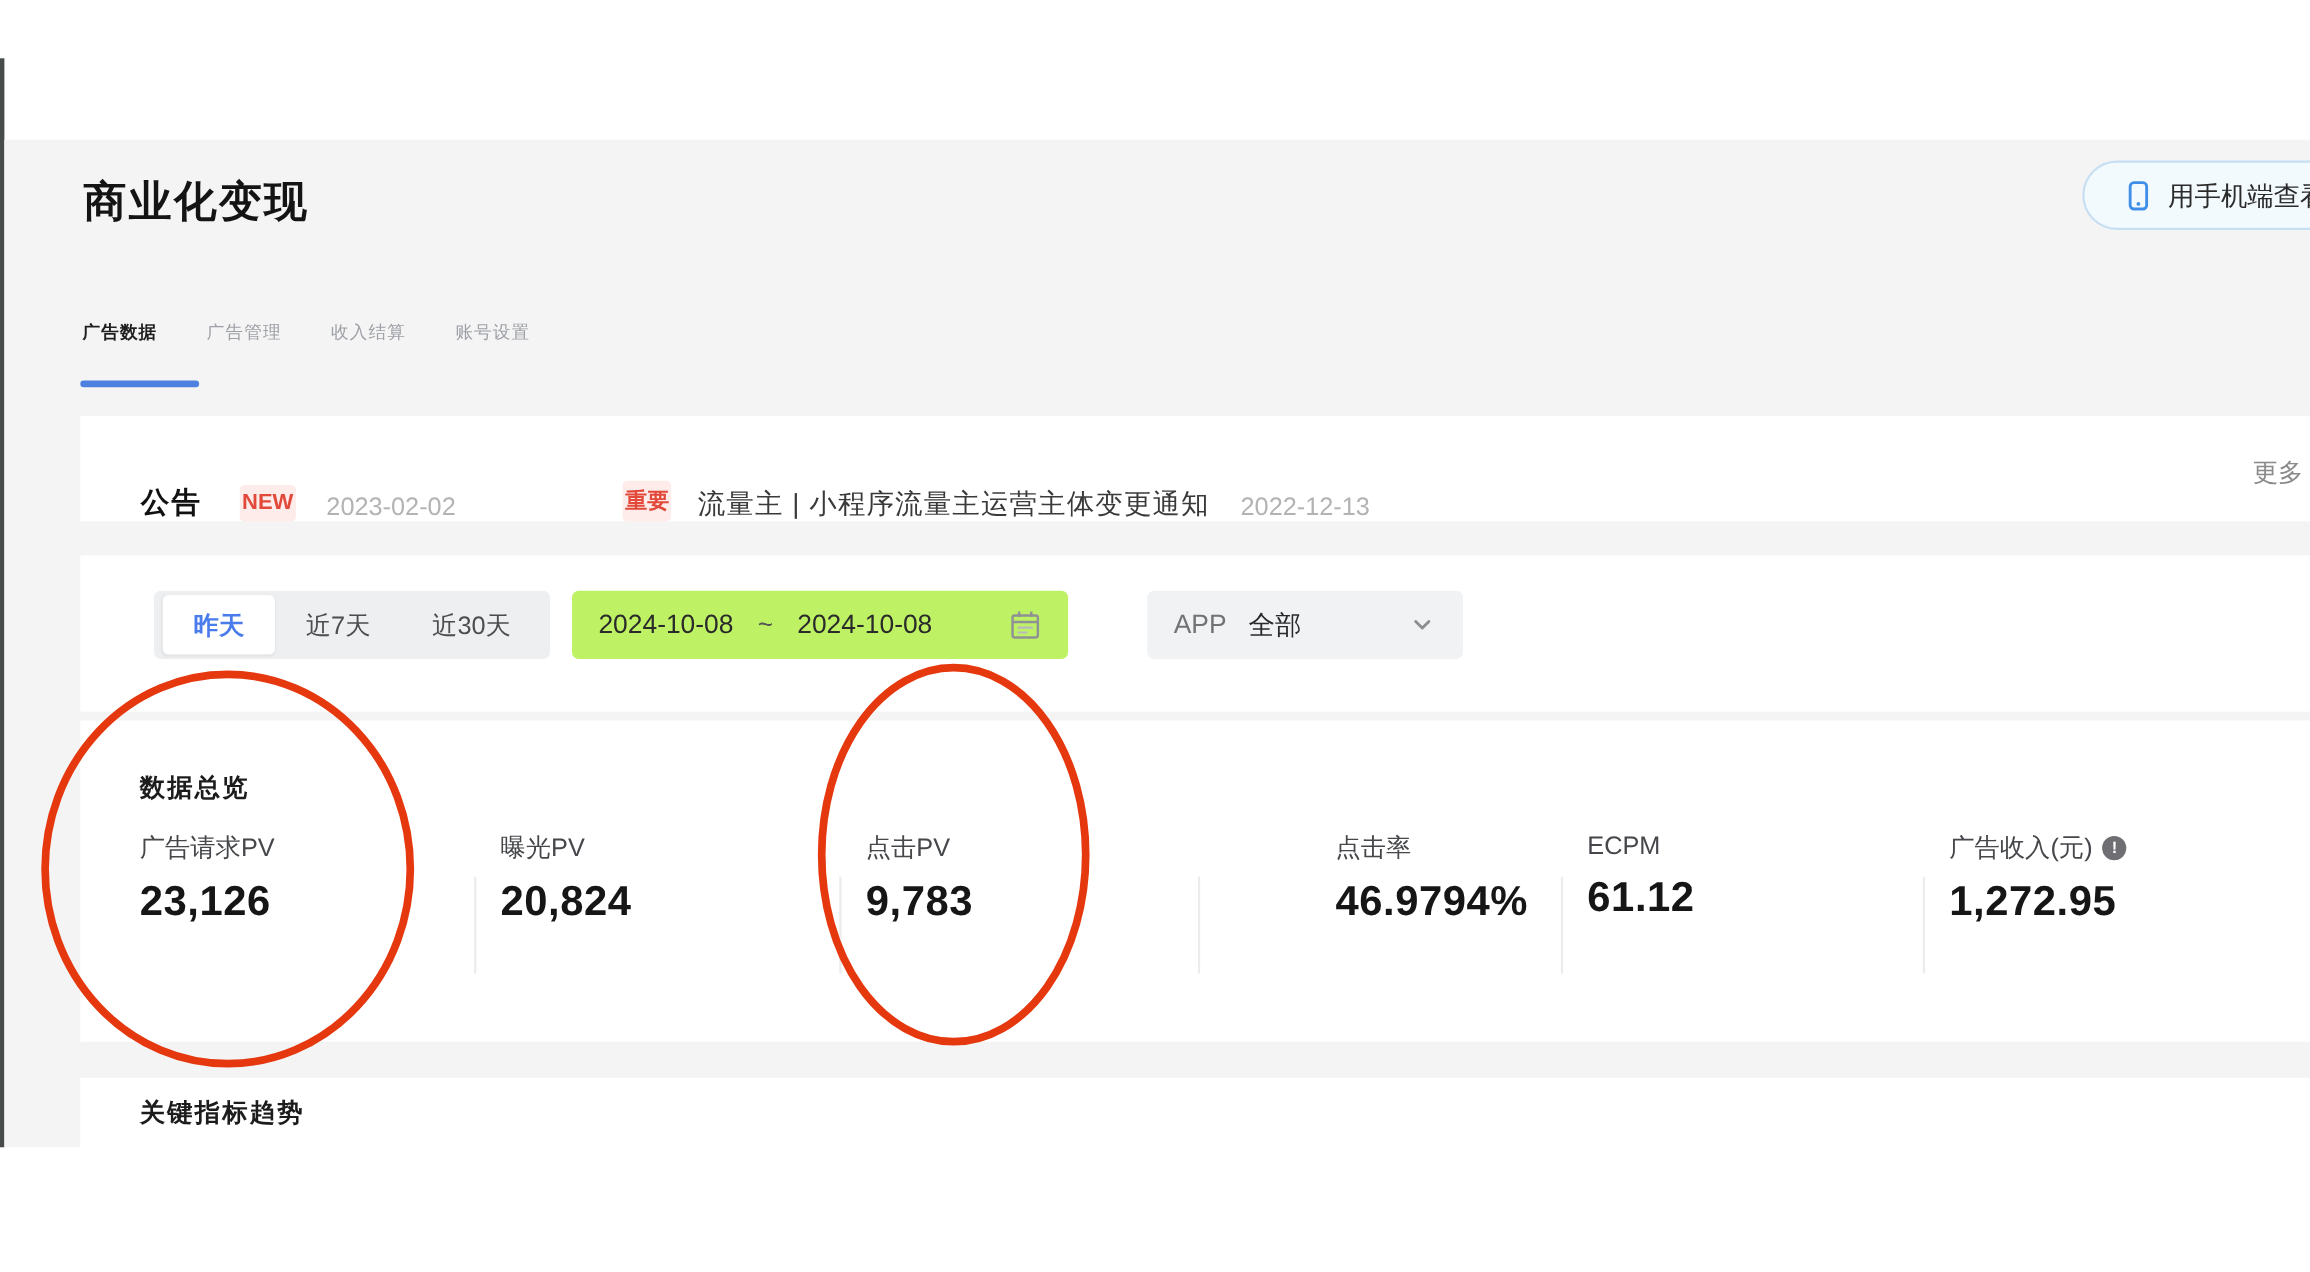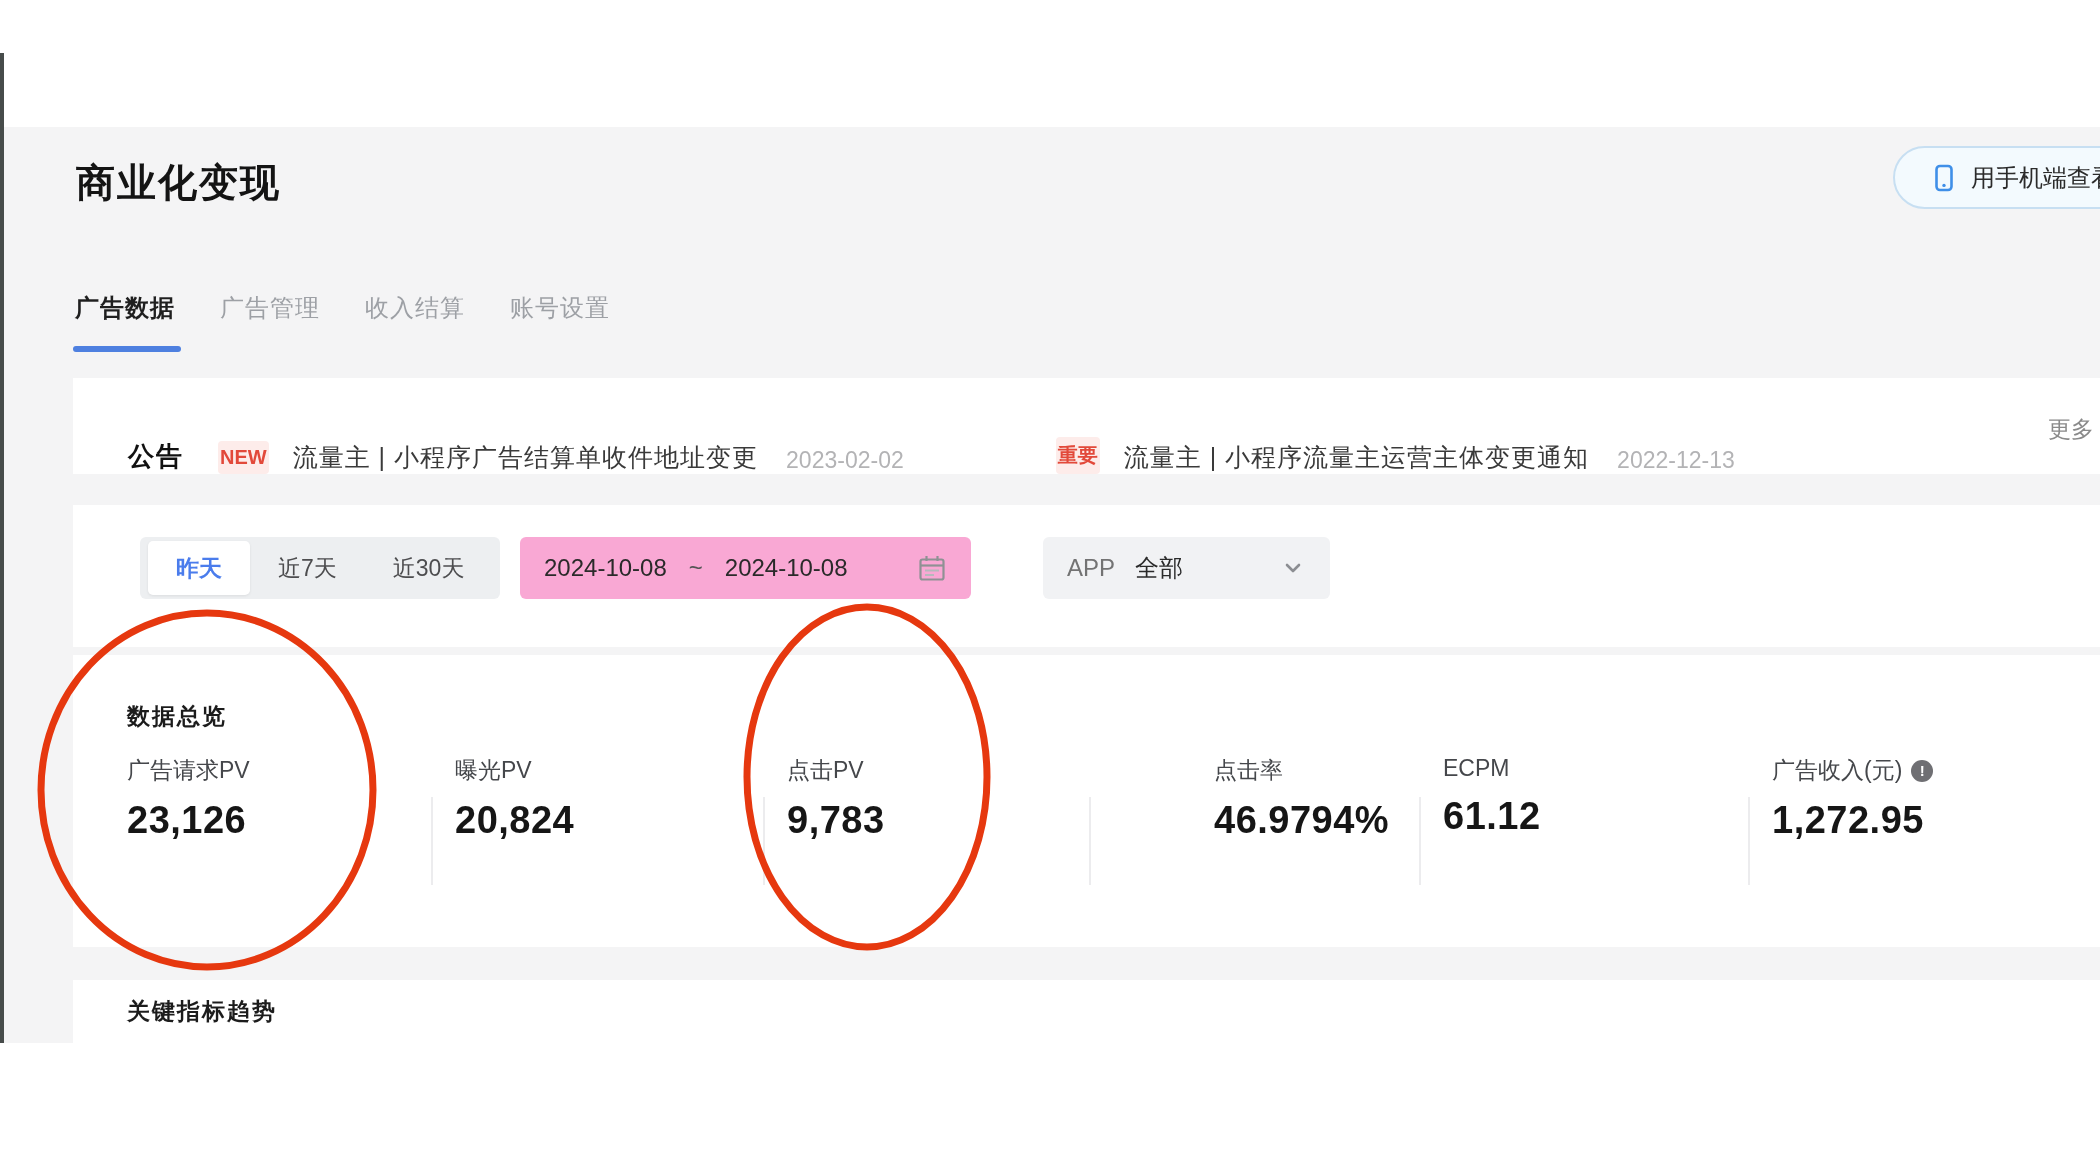--- a/index.html
+++ b/index.html
@@ -55,21 +55,21 @@
     cursor: pointer;
   }
   .mobile-btn .label { font-size: 24px; color: #2b2b2b; white-space: nowrap; }
 
   
   .tabs {
     position: absolute;
     left: 75px; top: 292px;
     display: flex;
     column-gap: 45px;
-    font-size: 24px;
+    font-size: 16px;
   }
   .tab { color: #9da0a5; cursor: pointer; letter-spacing: 1px; white-space: nowrap; }
   .tab.active { color: #1f1f1f; font-weight: 700; }
   .tab-underline {
     position: absolute;
     left: 73px; top: 346px;
     width: 108px; height: 6px;
     background: #4e80e0;
     border-radius: 3px;
   }
@@ -141,21 +141,21 @@
   .seg.active {
     background: #ffffff;
     color: #4a7cec;
     font-weight: 700;
     box-shadow: 0 1px 3px rgba(0,0,0,0.08);
   }
   .date-box {
     position: absolute;
     left: 447px; top: 32px;
     width: 451px; height: 62px;
-    background: #f9a8d4;
+    background: #bef264;
     border-radius: 6px;
     display: flex;
     align-items: center;
     padding: 0 24px;
     font-size: 24px;
     color: #2a2a2a;
     cursor: pointer;
   }
   .date-box .sep { margin: 0 22px; color: #555; }
   .date-box .cal { margin-left: auto; display: flex; }
@@ -273,21 +273,20 @@
     <div class="tab">广告管理</div>
     <div class="tab">收入结算</div>
     <div class="tab">账号设置</div>
   </div>
   <div class="tab-underline"></div>
 
   <div class="panel announcement">
     <div class="ann-row">
       <span class="ann-heading">公告</span>
       <span class="badge b1">NEW</span>
-      <span class="ann-text">流量主 | 小程序广告结算单收件地址变更</span>
       <span class="ann-date">2023-02-02</span>
       <span class="badge b2">重要</span>
       <span class="ann-text">流量主 | 小程序流量主运营主体变更通知</span>
       <span class="ann-date">2022-12-13</span>
     </div>
     <span class="ann-more">更多</span>
   </div>
 
   <div class="panel filterbar">
     <div class="seg-control">

